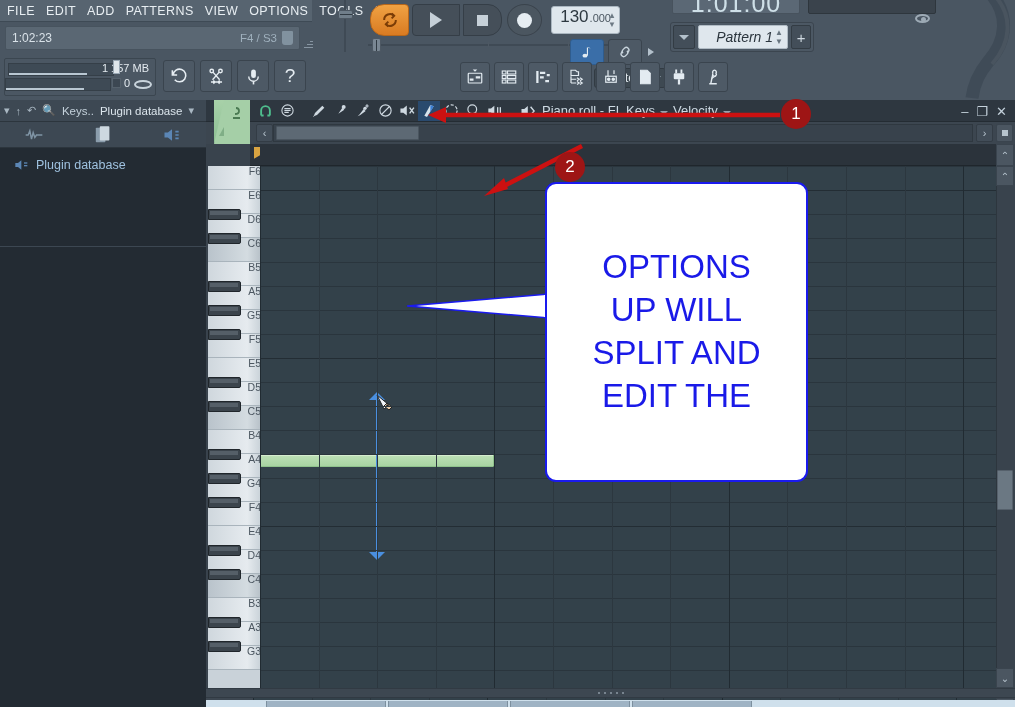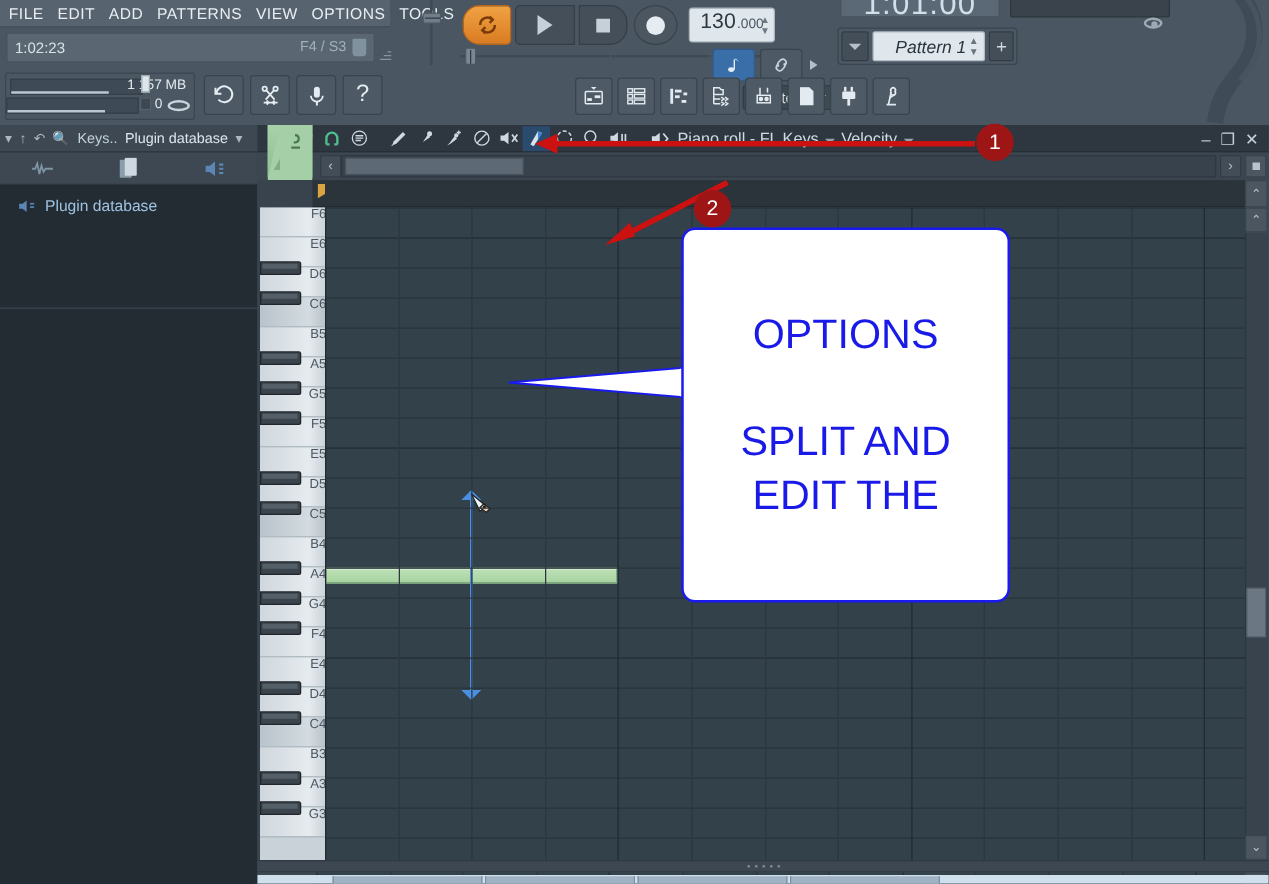--- a/index.html
+++ b/index.html
@@ -898,19 +898,19 @@
   </div>
 
   <svg class="callout-tail" style="left:404px;top:290px;width:150px;height:35px;">
     <path d="M145 4 L3 16 L145 28 z" fill="#ffffff" stroke="#1a1aee" stroke-width="1.6"></path>
     <path d="M140 5 L146 5 L146 27 L140 27" fill="#ffffff" stroke="none"></path>
   </svg>
 
   <div class="callout">
     <p>
       <span>OPTIONS</span><br>
-      <br>
+      <span>UP WILL</span><br>
       <span>SPLIT AND</span><br>
       <span>EDIT THE</span><br>
     </p>
   </div>
 
 </div>
 
 </body></html>

